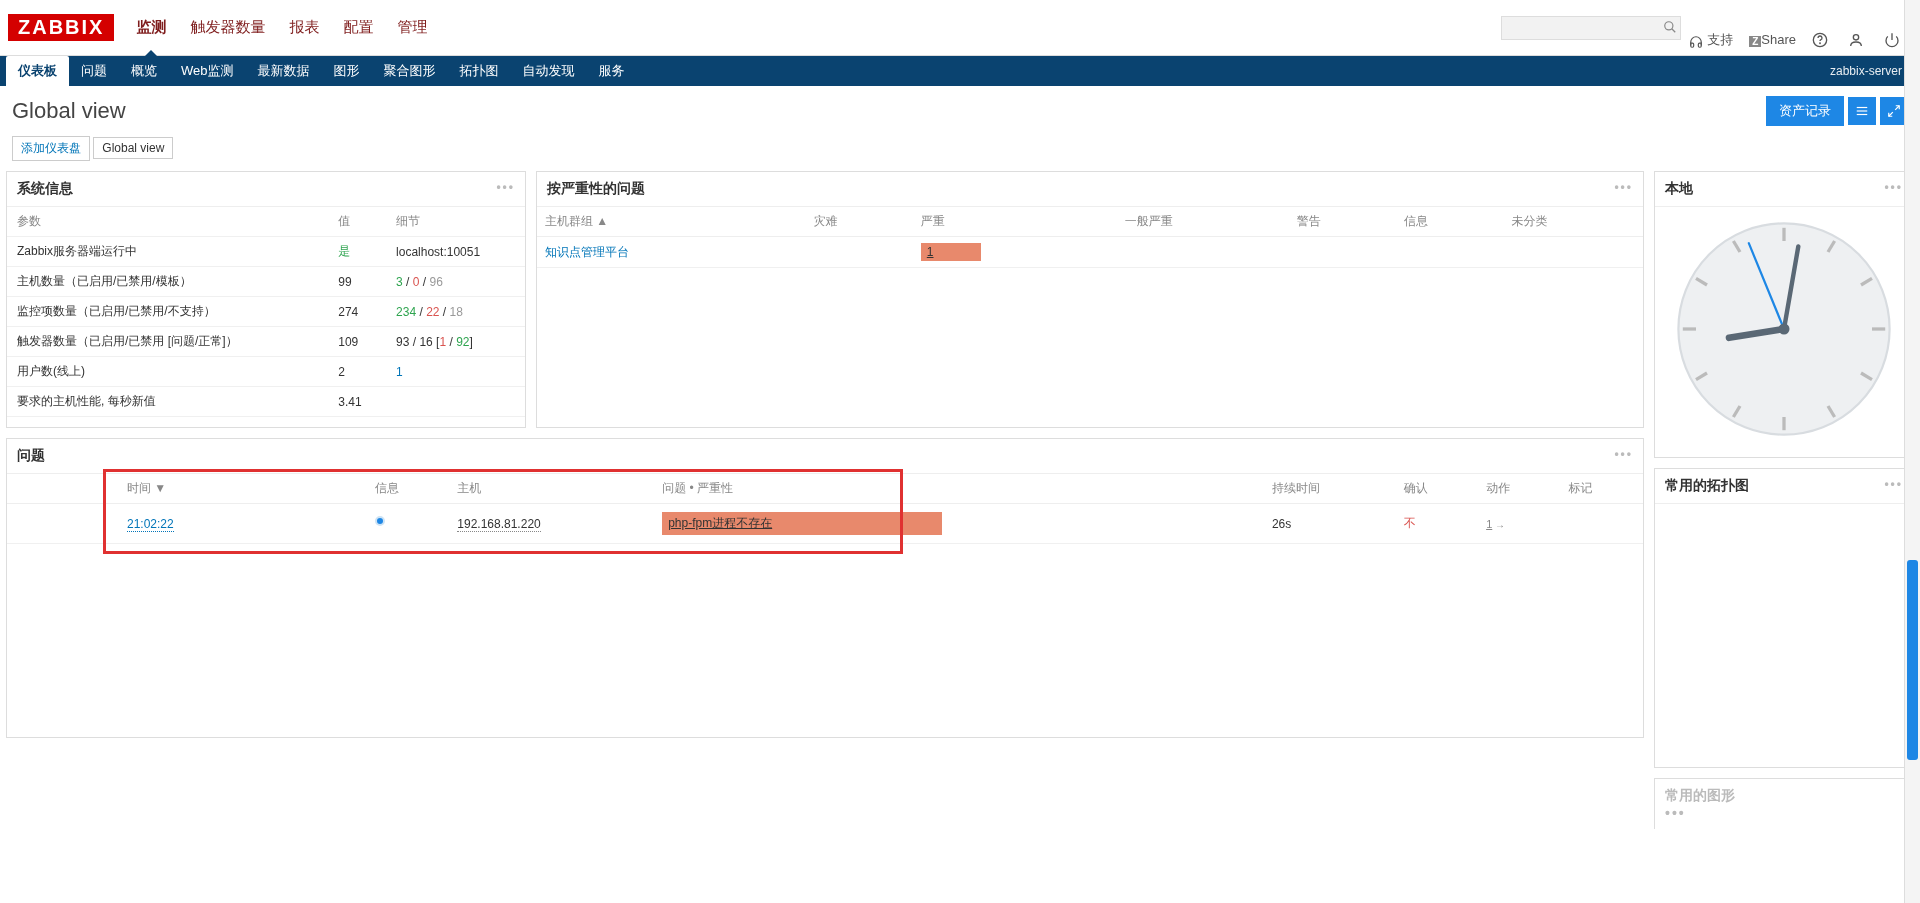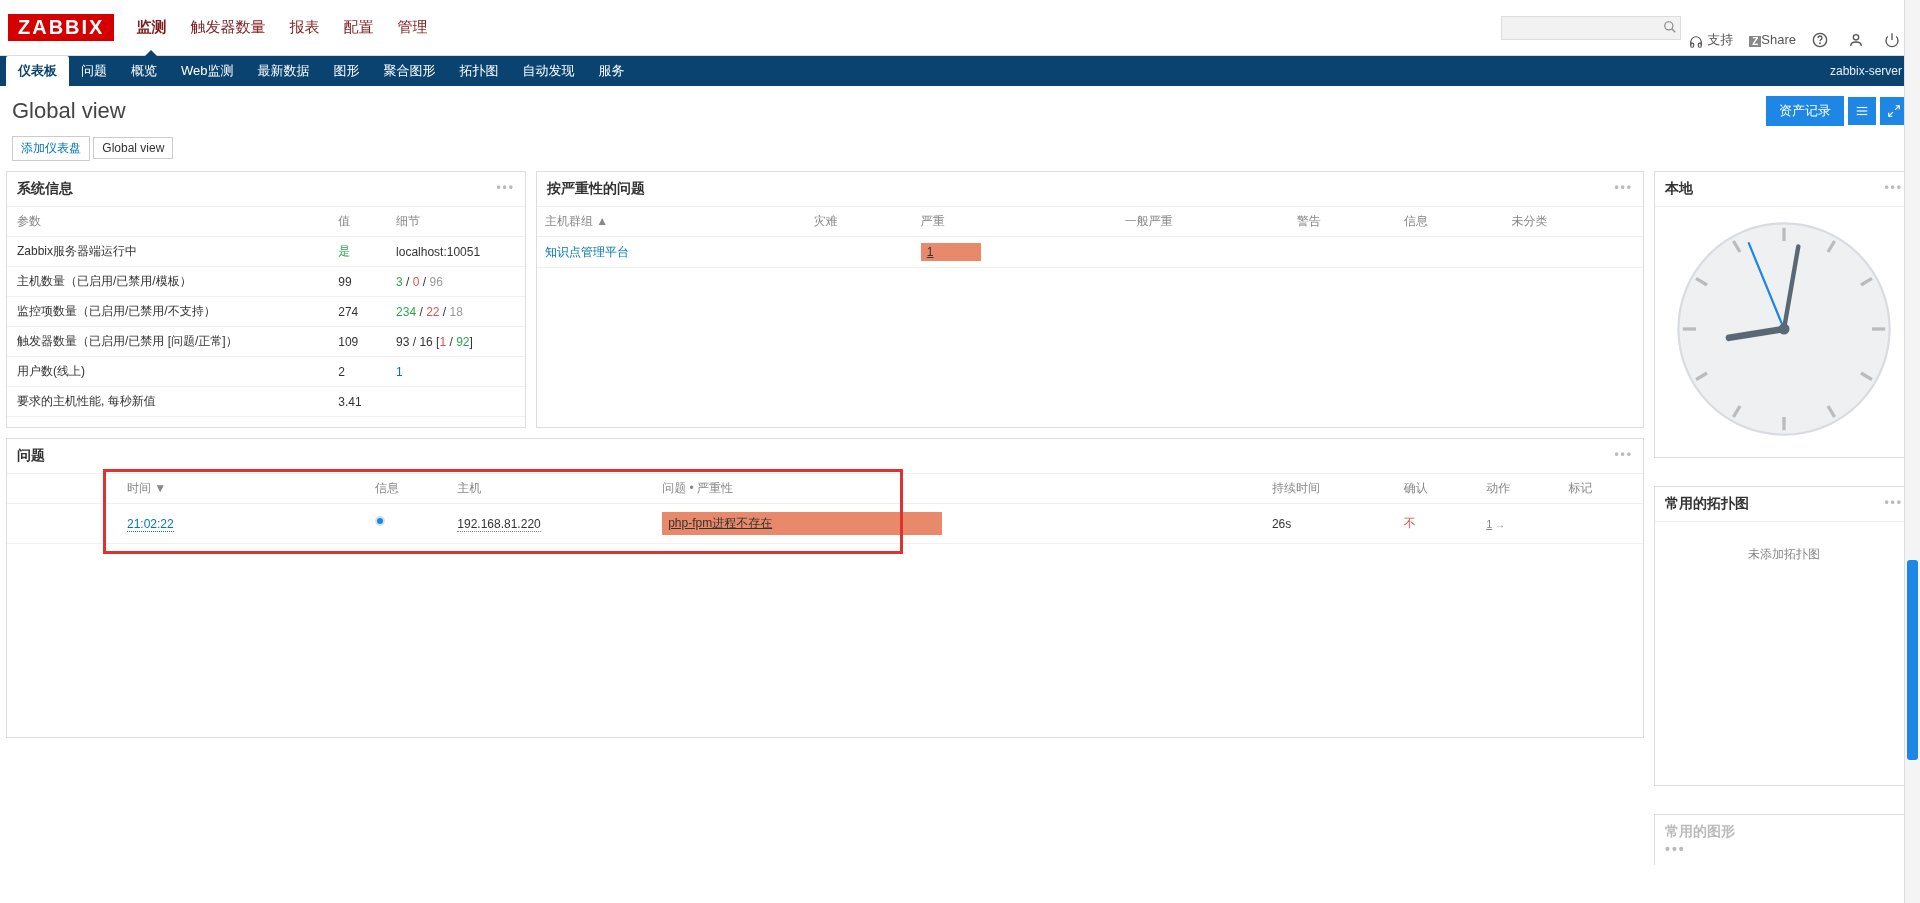--- a/index.html
+++ b/index.html
@@ -36,21 +36,21 @@
 
 .breadcrumb { padding: 4px 12px 10px; }
 .breadcrumb .crumb { border: 1px solid #ccc; display: inline-block; padding: 3px 8px; background: #fff; font-size: 12px; }
 .breadcrumb .crumb.link { color: #0275b8; cursor: pointer; }
 .breadcrumb .crumb.active { background: #fff; }
 
 
 .dash { display: flex; gap: 10px; padding: 0 6px 20px; }
 .col-mid { flex: 1; display: flex; flex-direction: column; gap: 10px; }
 .col-min { display: flex; gap: 10px; }
-.col-right { width: 260px; display: flex; flex-direction: column; gap: 28px; }
+.col-right { width: 260px; display: flex; flex-direction: column; gap: 10px; }
 
 .widget { border: 1px solid #ddd; background: #fff; }
 .widget-head { display: flex; padding: 8px 10px; border-bottom: 1px solid #eee; }
 .widget-title { font-size: 14px; font-weight: bold; color: #333; }
 .widget-head .w-spacer { flex: 1; }
 .widget-menu { color: #bbb; cursor: pointer; letter-spacing: 2px; font-weight: bold; }
 .widget-body { padding: 0; }
 
 
 .tbl { width: 100%; border-collapse: collapse; }
@@ -349,21 +349,20 @@
         </div>
       </div>
     </div>
 
     <div class="widget" style="min-height:300px;">
       <div class="widget-head">
         <div class="widget-title">常用的拓扑图</div>
         <div class="w-spacer"></div>
         <div class="widget-menu">•••</div>
       </div>
-      <div class="topo-body">未添加拓扑图</div>
     </div>
 
     <div class="bottom-widget-stub">
       <span>常用的图形</span>
       <span class="widget-menu">•••</span>
     </div>
   </div>
 </div>
 
 <div class="scrollbar">

